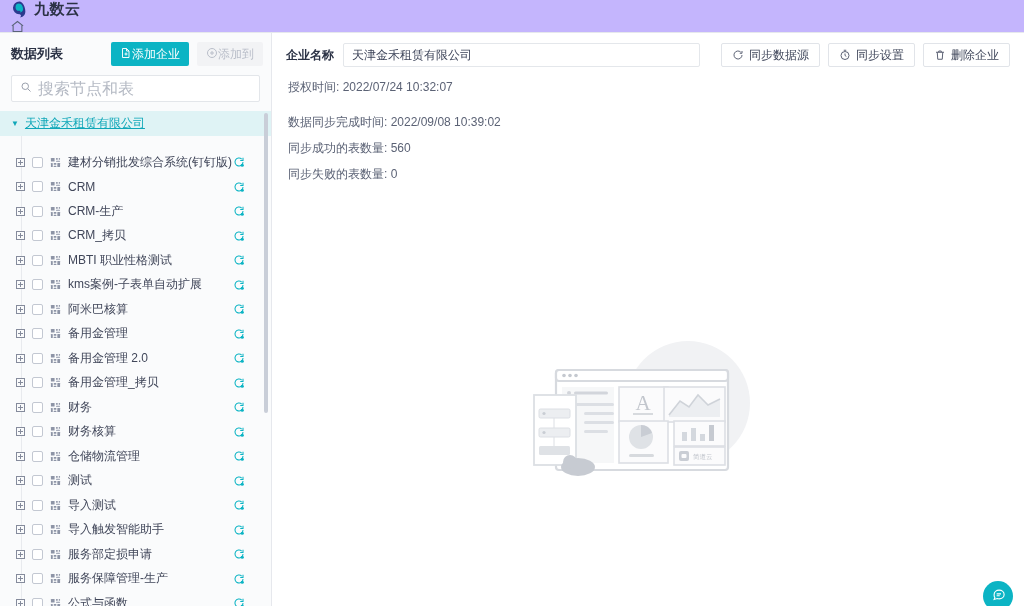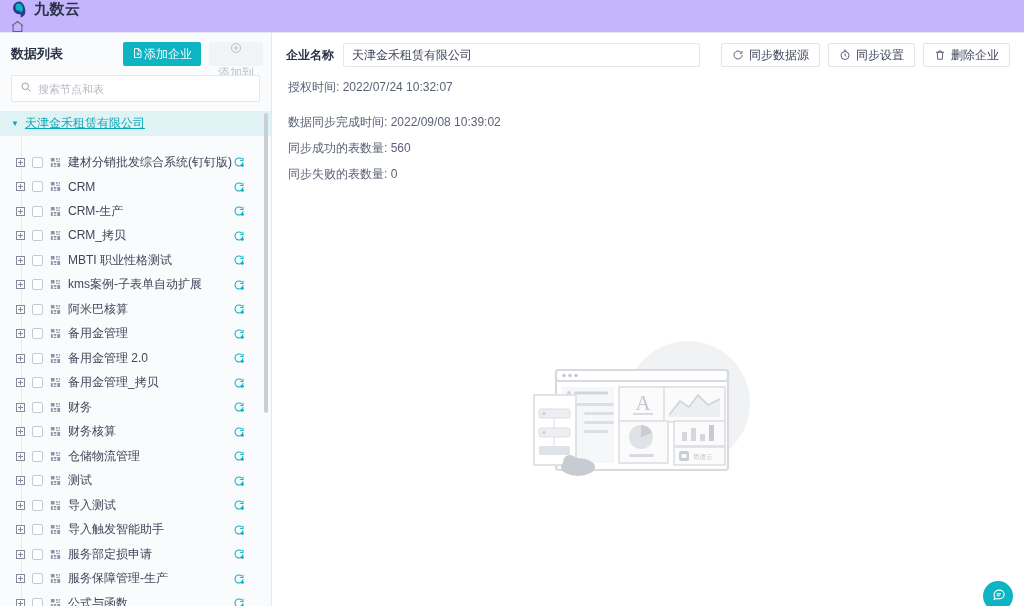--- a/index.html
+++ b/index.html
@@ -61,30 +61,30 @@
     display:flex; align-items:center; padding:9px 8px 8px 11px; gap:8px;
   }
   .left-title{ font-size:13px; font-weight:bold; color:#2b3245; flex:1; }
   .btn-primary{
     background:#0cb4c4; color:#fff; border:none; border-radius:2px;
     height:24px; padding:0 9px; display:flex; align-items:center; 
     font-size:12px; font-family:inherit; white-space:nowrap;
   }
   .btn-ghost{
     background:#f2f3f5; color:#b9bec9; border:none; border-radius:2px;
-    height:24px; padding:0 9px; display:flex; align-items:center; gap:8px;
-    font-size:12px; font-family:inherit; white-space:nowrap;flex-direction:column;
+    height:24px; padding:0 9px; display:flex; align-items:center; gap:0;
+    font-size:12px; font-family:inherit; white-space:nowrap;
   }
   .search-wrap{ padding:1px 11px 9px 11px; }
   .search-box{
     height:27px; background:#fff; border:1px solid #e3e6ea; border-radius:2px;
     display:flex; align-items:center; gap:6px; padding:0 8px;
   }
   .search-box input{
-    border:none; outline:none; font-size:11px; font-family:inherit; flex:1;
+    border:none; outline:none; font-size:16px; font-family:inherit; flex:1;
     color:#3d4459; background:transparent;
   }
   .search-box input::placeholder{ color:#b5bac4; }
 
   .tree{ flex:1; overflow:hidden; position:relative; }
   .tree-root{
     height:25px; display:flex; align-items:center; gap:6px; padding-left:11px;
     background:#dff3f5; color:#0fa7b8;
   }
   .tree-root .caret{ font-size:8px; color:#0fa7b8; }

